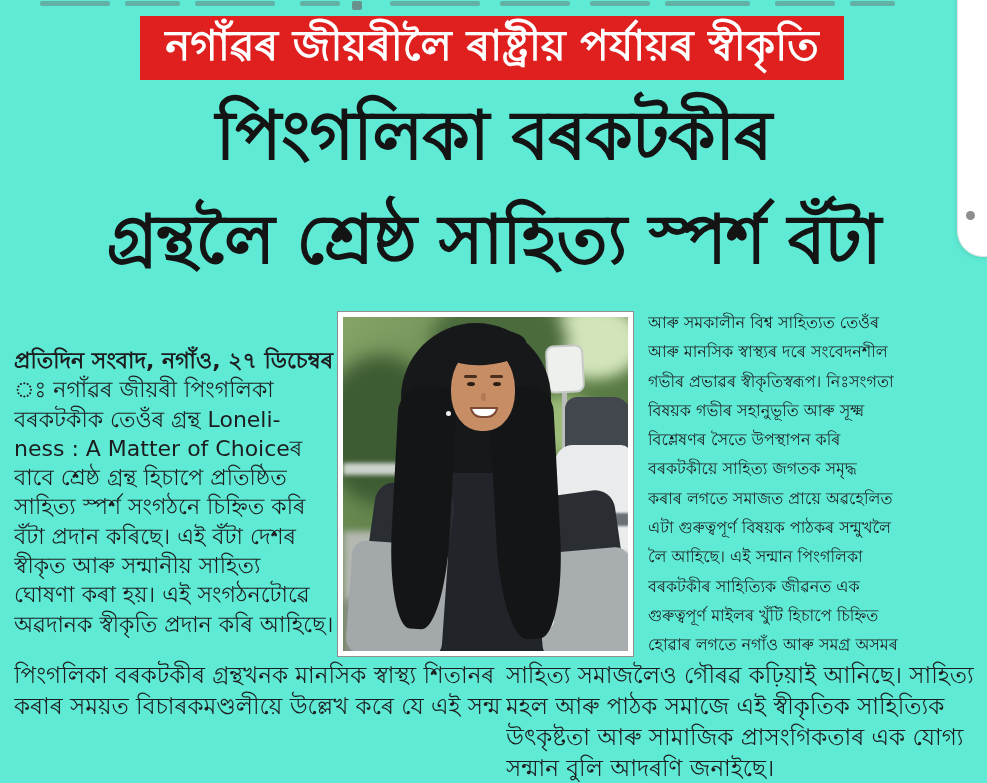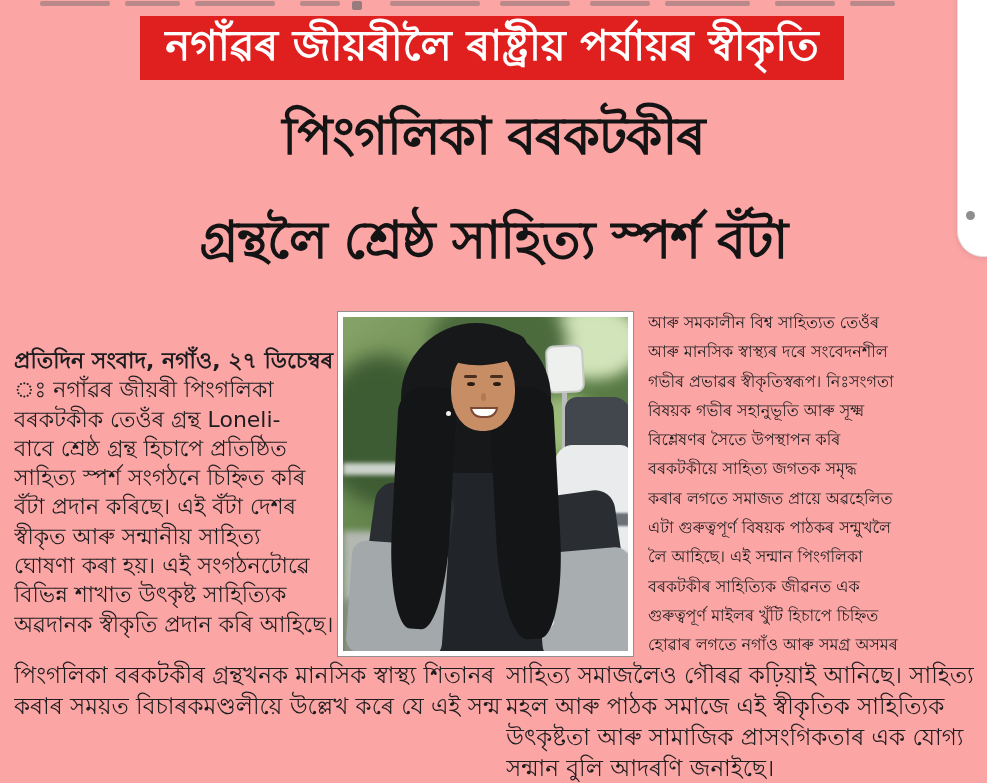--- a/index.html
+++ b/index.html
@@ -1,34 +1,34 @@
 <!DOCTYPE html>
 <html><head>
 <meta charset="utf-8">
 <style>
   html,body{margin:0;padding:0;background:#ffffff;}
   .page{
-    position:relative;width:987px;height:783px;background:#fca5a5;
+    position:relative;width:987px;height:783px;background:#5eead4;
     overflow:hidden;font-family:"DejaVu Sans",sans-serif;color:#1d1d1f;text-decoration:underline;
   }
   
   .top-strip{position:absolute;left:0;top:0;width:987px;height:10px;}
   .top-strip i{position:absolute;top:1px;height:5px;background:#6b6b6b;opacity:.45;border-radius:2px;display:block;}
   
   .banner{
     position:absolute;left:140px;top:16px;width:704px;height:64px;
     display:flex;align-items:center;justify-content:center;
     font-weight:bold;font-size:42px;color:#ffffff;white-space:nowrap;overflow:hidden;
   }
   
   .headline{
     position:absolute;left:0;top:84px;width:987px;text-align:center;
     font-weight:bold;color:#141414;letter-spacing:-1px;
   }
-  .headline .hl{font-size:52px;line-height:104px;white-space:nowrap;overflow:hidden;}
+  .headline .hl{font-size:68px;line-height:104px;white-space:nowrap;overflow:hidden;}
   
   .col{position:absolute;overflow:hidden;}
   .col .tline{white-space:nowrap;overflow:hidden;}
   .col-left   {left:14px;  top:308px;width:320px;height:352px;font-size:22px;}
   .col-right  {left:648px; top:308px;width:332px;height:352px;font-size:16px;}
   .col-left .tline,.col-right .tline{line-height:29.3px;}
   .col-bleft  {left:14px;  top:660px;width:488px;height:126px;font-size:23px;}
   .col-bright {left:506px; top:660px;width:478px;height:126px;font-size:23px;}
   .col-bleft .tline,.col-bright .tline{line-height:31px;}
   .tline.bold{font-weight:bold;margin-top:38px;}
@@ -106,26 +106,26 @@
 
   <div class="headline">
     <div class="hl">পিংগলিকা বৰকটকীৰ</div>
     <div class="hl">গ্ৰন্থলৈ শ্ৰেষ্ঠ সাহিত্য স্পৰ্শ বঁটা</div>
   </div>
 
   <div class="col col-left">
       <div class="tline bold">প্ৰতিদিন সংবাদ, নগাঁও, ২৭ ডিচেম্বৰ</div>
       <div class="tline">ঃ নগাঁৱৰ জীয়ৰী পিংগলিকা</div>
       <div class="tline">বৰকটকীক তেওঁৰ গ্ৰন্থ Loneli-</div>
+      <div class="tline">ness : A Matter of Choiceৰ</div>
       <div class="tline">বাবে শ্ৰেষ্ঠ গ্ৰন্থ হিচাপে প্ৰতিষ্ঠিত</div>
       <div class="tline">সাহিত্য স্পৰ্শ সংগঠনে চিহ্নিত কৰি</div>
       <div class="tline">বঁটা প্ৰদান কৰিছে। এই বঁটা দেশৰ</div>
       <div class="tline">স্বীকৃত আৰু সন্মানীয় সাহিত্য</div>
       <div class="tline">ঘোষণা কৰা হয়। এই সংগঠনটোৱে</div>
-      <div class="tline">বিভিন্ন শাখাত উৎকৃষ্ট সাহিত্যিক</div>
       <div class="tline">অৱদানক স্বীকৃতি প্ৰদান কৰি আহিছে।</div>
     </div>
 
   <div class="col col-right">
       <div class="tline">আৰু সমকালীন বিশ্ব সাহিত্যত তেওঁৰ</div>
       <div class="tline">আৰু মানসিক স্বাস্থ্যৰ দৰে সংবেদনশীল</div>
       <div class="tline">গভীৰ প্ৰভাৱৰ স্বীকৃতিস্বৰূপ। নিঃসংগতা</div>
       <div class="tline">বিষয়ক গভীৰ সহানুভূতি আৰু সূক্ষ্ম</div>
       <div class="tline">বিশ্লেষণৰ সৈতে উপস্থাপন কৰি</div>
       <div class="tline">বৰকটকীয়ে সাহিত্য জগতক সমৃদ্ধ</div>

